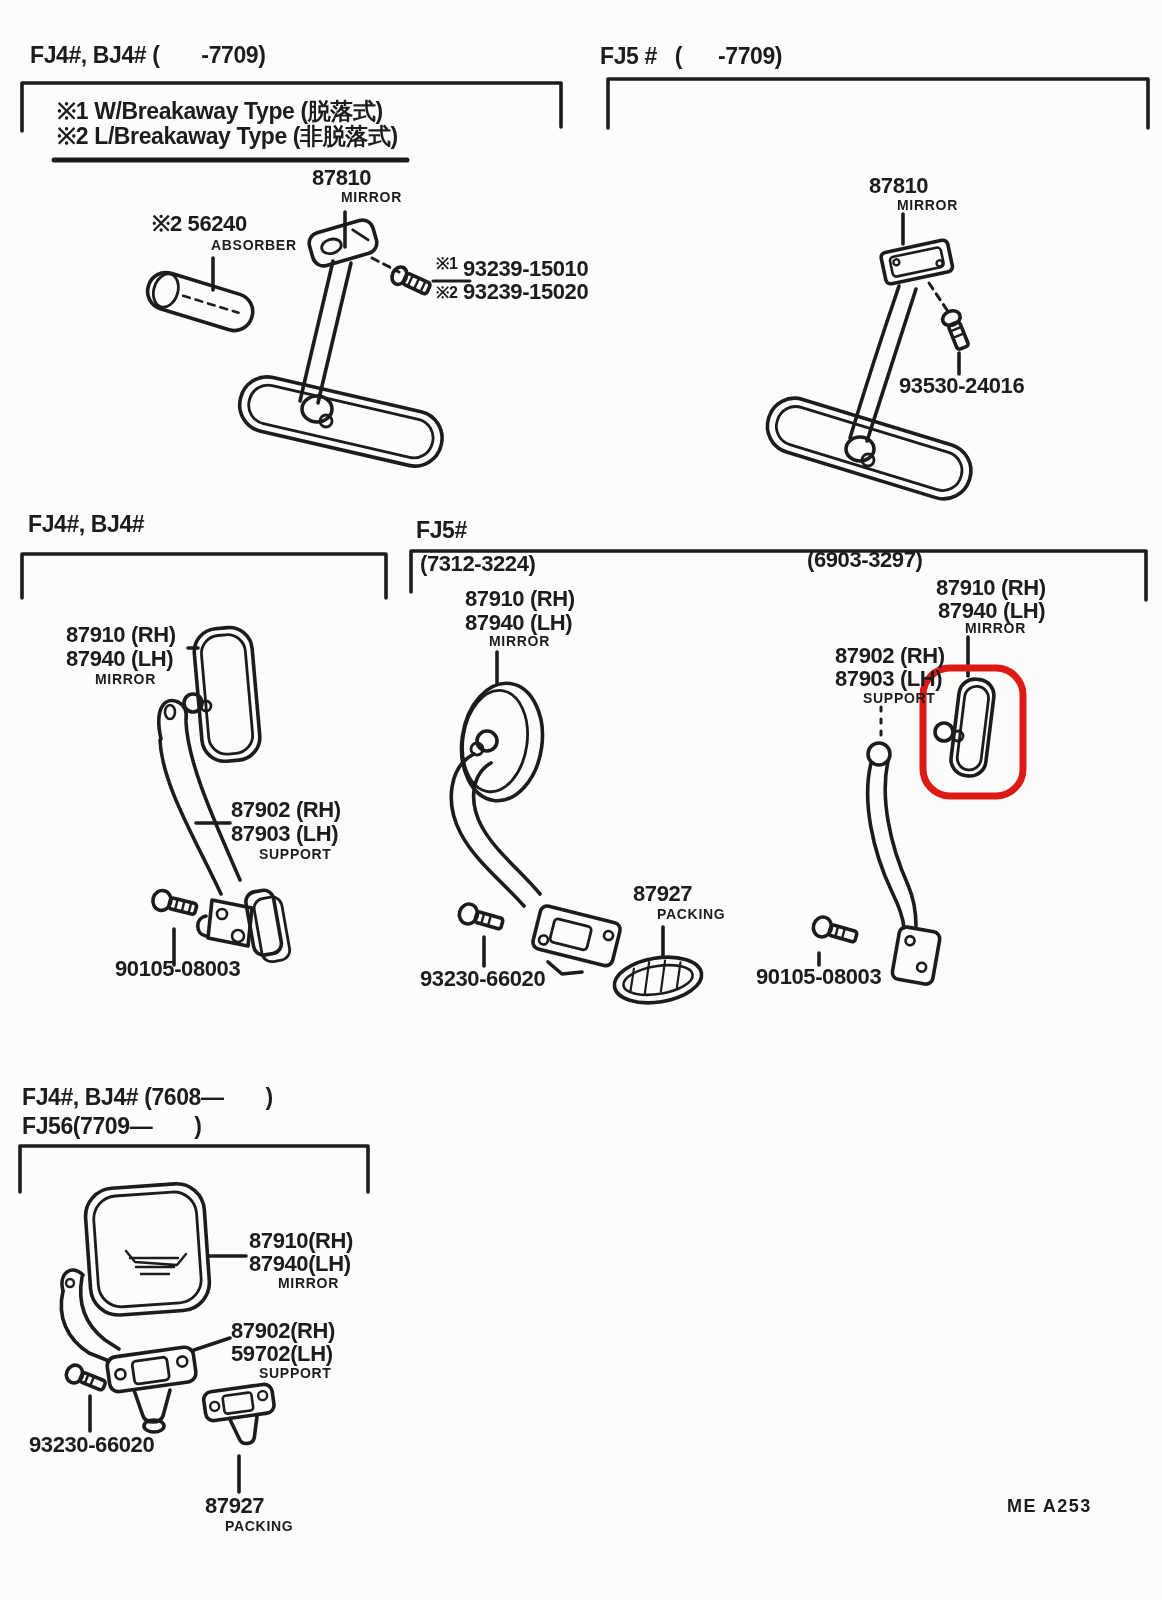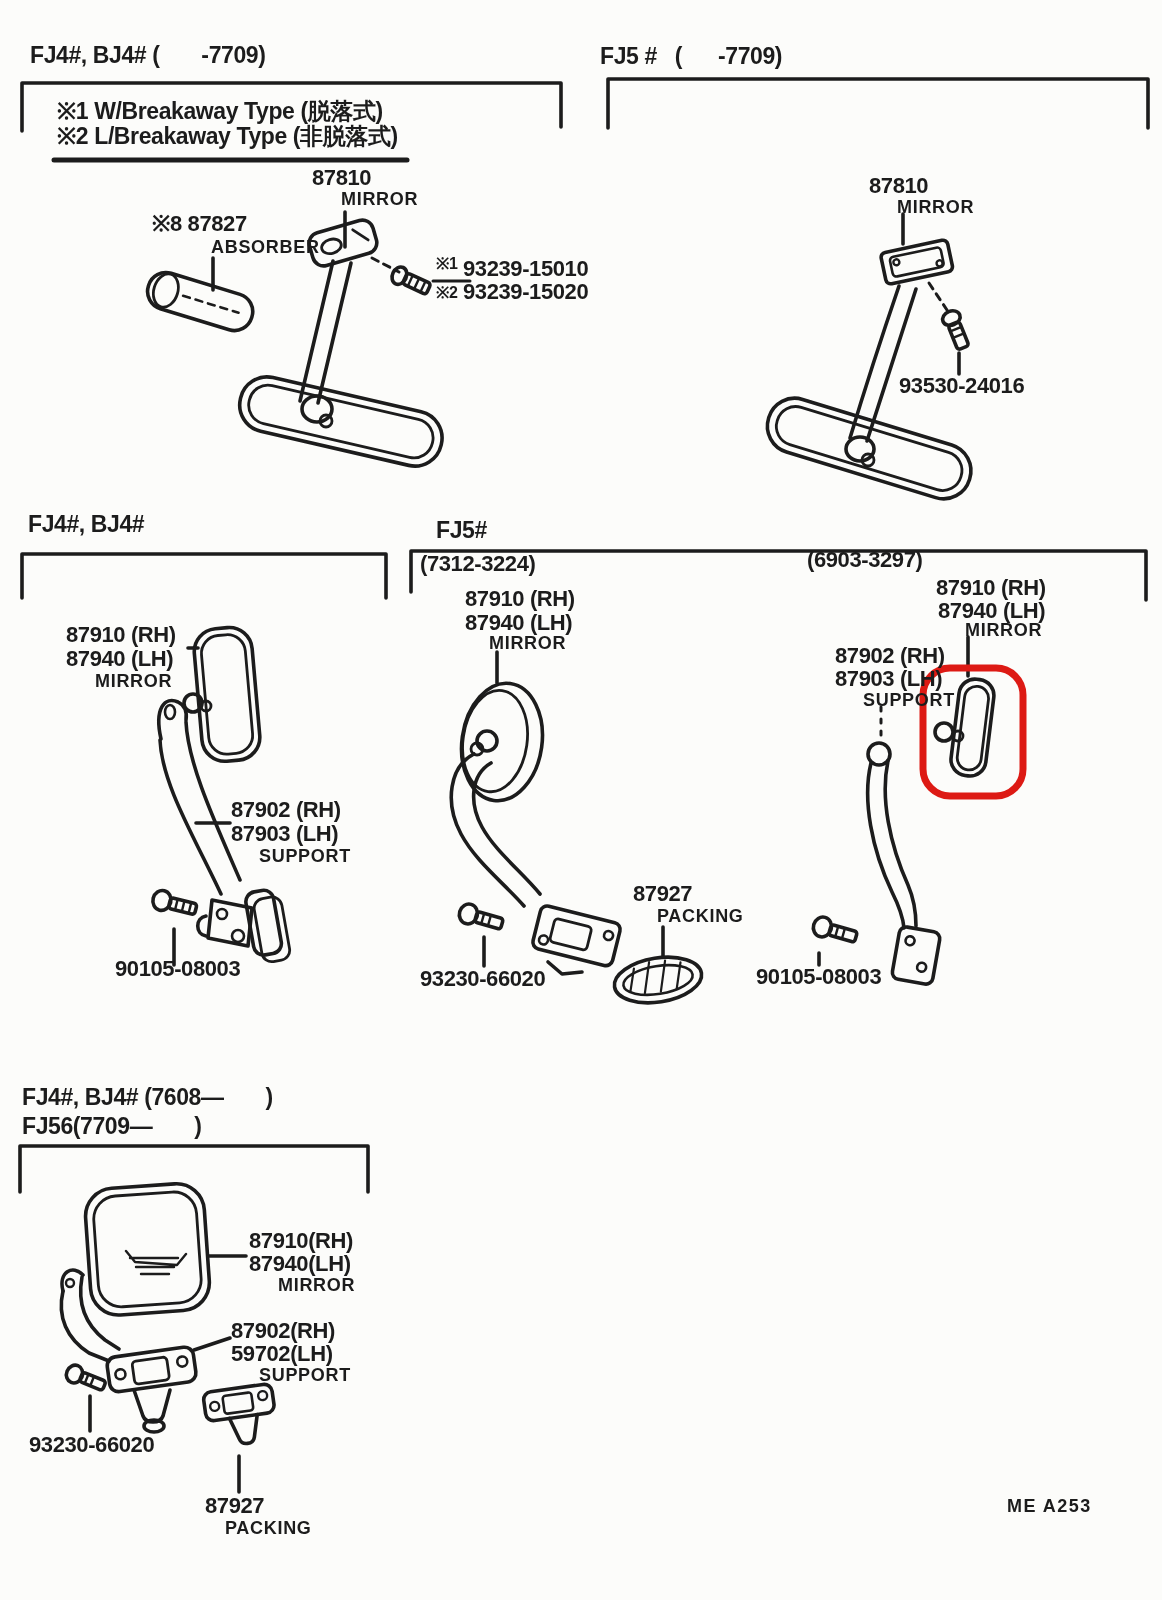--- a/index.html
+++ b/index.html
@@ -6,21 +6,21 @@
   .page{
     position:relative;width:1162px;height:1600px;margin:0 auto;
     background:#fcfcfa;color:#1c1c1c;overflow:hidden;
     font-family:"Liberation Sans",sans-serif;
   }
   .art{position:absolute;left:0;top:0;z-index:0;}
   .lbl{position:absolute;z-index:2;font-weight:700;white-space:pre;line-height:1;letter-spacing:-0.4px;text-align:right;}
   .t-head{font-size:23px;}
   .t-note{font-size:23px;}
   .t-num{font-size:22px;}
-  .t-sub{font-size:18px;letter-spacing:0.7px;padding-left:26px;}
+  .t-sub{font-size:14px;letter-spacing:0.7px;padding-left:26px;}
   .t-mark{font-size:16px;}
   .t-code{font-size:18px;letter-spacing:1.5px;}
 </style>
 </head>
 <body>
 
 <div class="page">
 
   <svg class="art" width="1162" height="1600" viewBox="0 0 1162 1600">
     <g stroke="#1c1c1c" fill="none" stroke-width="3.6" stroke-linecap="round" stroke-linejoin="round">
@@ -210,42 +210,42 @@
     </g>
 
     <rect x="923" y="668" width="100" height="128" rx="27" fill="none" stroke="#dd1a14" stroke-width="7"></rect>
   </svg>
 
   <div class="lbl t-head" style="left:30px;top:44px">FJ4#, BJ4# (       -7709)</div>
   <div class="lbl t-note" style="left:57px;top:100px">※1 W/Breakaway Type (脱落式)</div>
   <div class="lbl t-note" style="left:57px;top:125px">※2 L/Breakaway Type (非脱落式)</div>
   <div class="lbl t-num" style="left:312px;top:167px">87810</div>
   <div class="lbl t-sub" style="left:315px;top:190px">MIRROR</div>
-  <div class="lbl t-num" style="left:152px;top:213px">※8 87827</div>
+  <div class="lbl t-num" style="left:152px;top:213px">※2 56240</div>
   <div class="lbl t-sub" style="left:185px;top:238px">ABSORBER</div>
   <div class="lbl t-mark" style="left:436px;top:256px">※1</div>
   <div class="lbl t-num" style="left:463px;top:258px">93239-15010</div>
   <div class="lbl t-mark" style="left:436px;top:285px">※2</div>
   <div class="lbl t-num" style="left:463px;top:281px">93239-15020</div>
 
   <div class="lbl t-head" style="left:600px;top:45px">FJ5 #   (      -7709)</div>
   <div class="lbl t-num" style="left:869px;top:175px">87810</div>
   <div class="lbl t-sub" style="left:871px;top:198px">MIRROR</div>
   <div class="lbl t-num" style="left:899px;top:375px">93530-24016</div>
 
   <div class="lbl t-head" style="left:28px;top:513px">FJ4#, BJ4#</div>
   <div class="lbl t-num" style="left:66px;top:624px">87910 (RH)</div>
   <div class="lbl t-num" style="left:66px;top:648px">87940 (LH)</div>
   <div class="lbl t-sub" style="left:69px;top:672px">MIRROR</div>
   <div class="lbl t-num" style="left:231px;top:799px">87902 (RH)</div>
   <div class="lbl t-num" style="left:231px;top:823px">87903 (LH)</div>
   <div class="lbl t-sub" style="left:233px;top:847px">SUPPORT</div>
   <div class="lbl t-num" style="left:115px;top:958px">90105-08003</div>
 
-  <div class="lbl t-head" style="left:436px;top:519px">FJ5#</div>
+  <div class="lbl t-head" style="left:416px;top:519px">FJ5#</div>
   <div class="lbl t-num" style="left:420px;top:553px">(7312-3224)</div>
   <div class="lbl t-num" style="left:465px;top:588px">87910 (RH)</div>
   <div class="lbl t-num" style="left:465px;top:612px">87940 (LH)</div>
   <div class="lbl t-sub" style="left:463px;top:634px">MIRROR</div>
   <div class="lbl t-num" style="left:633px;top:883px">87927</div>
   <div class="lbl t-sub" style="left:631px;top:907px">PACKING</div>
   <div class="lbl t-num" style="left:420px;top:968px">93230-66020</div>
 
   <div class="lbl t-num" style="left:807px;top:549px">(6903-3297)</div>
   <div class="lbl t-num" style="left:936px;top:577px">87910 (RH)</div>

